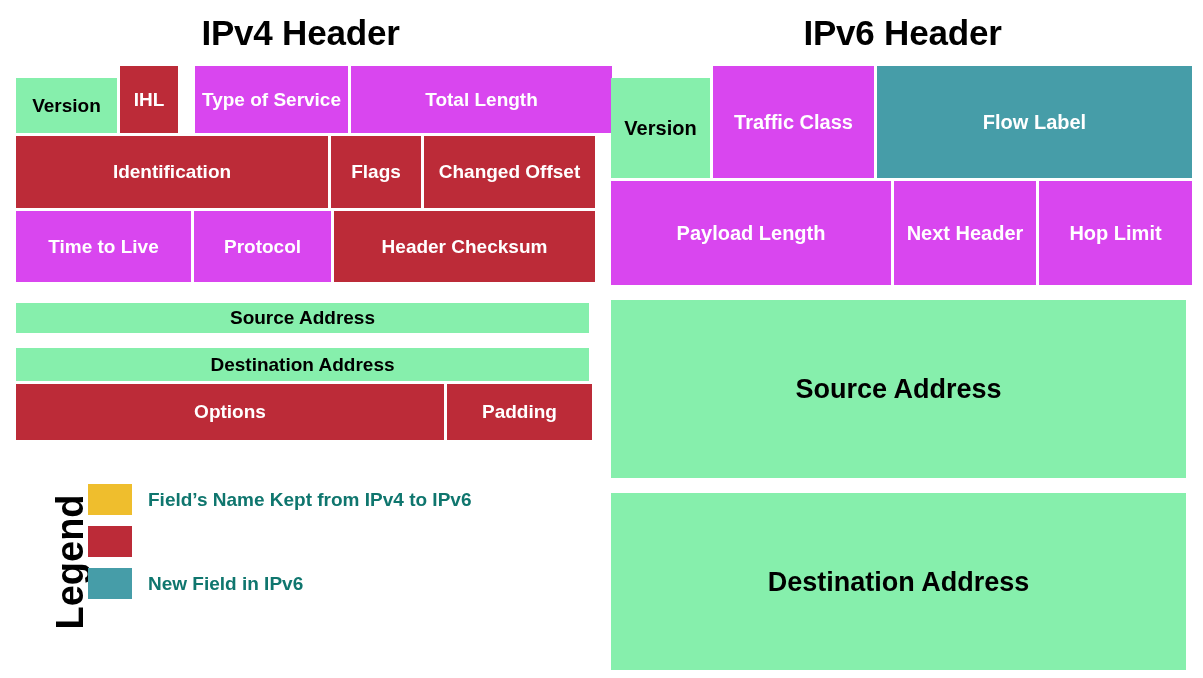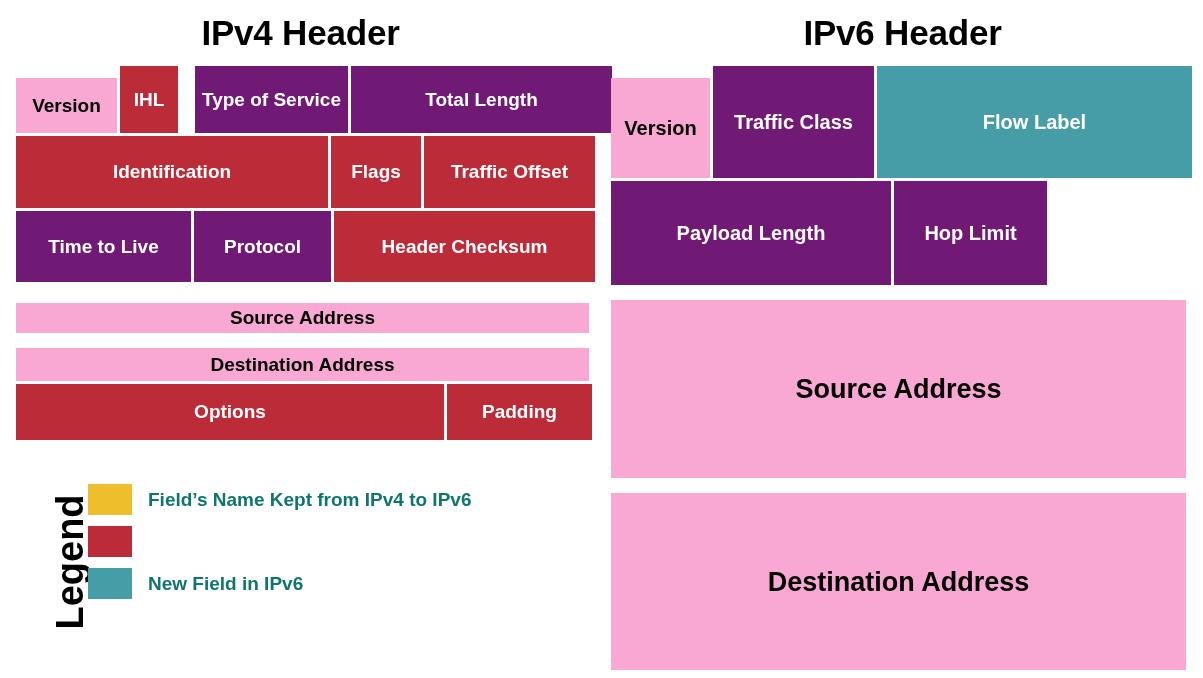--- a/index.html
+++ b/index.html
@@ -49,23 +49,23 @@
     justify-content: center;
     text-align: center;
     font-size: 19px;
     font-weight: bold;
     line-height: 22px;
     color: #ffffff;
     overflow: hidden;
     padding: 0 2px;
   }
 
-  .cell.yellow { background: #f9a8d4; color: #000000; margin-top: 12px; }
+  .cell.yellow { background: #86efac; color: #000000; margin-top: 12px; }
   .cell.red    { background: #bc2b38; color: #ffffff; }
-  .cell.blue   { background: #701a75; color: #ffffff; }
+  .cell.blue   { background: #d946ef; color: #ffffff; }
   .cell.teal   { background: #469da8; color: #ffffff; }
 
   
   #ipv4-panel { left: 0; top: 0; width: 601px; height: 440px; }
   #ipv4-grid  { left: 16px; top: 66px; width: 573px; }
 
   
   #ipv6-panel { left: 602px; top: 0; width: 601px; height: 678px; }
   #ipv6-grid  { left: 9px; top: 66px; width: 575px; }
 
@@ -130,21 +130,21 @@
   <div class="grid" id="ipv4-grid">
       <div class="row" style="height: 67px; margin-bottom: 3px;">
         <div class="cell yellow" style="flex: 0 0 101px; width: 101px; margin-right: 3px;">Version</div>
         <div class="cell red" style="flex: 0 0 58px; width: 58px; margin-right: 17px;">IHL</div>
         <div class="cell blue" style="flex: 0 0 153px; width: 153px; margin-right: 3px;">Type of Service</div>
         <div class="cell blue" style="flex: 0 0 261px; width: 261px;">Total Length</div>
       </div>
       <div class="row" style="height: 72px; margin-bottom: 3px;">
         <div class="cell red" style="flex: 0 0 312px; width: 312px; margin-right: 3px;">Identification</div>
         <div class="cell red" style="flex: 0 0 90px; width: 90px; margin-right: 3px;">Flags</div>
-        <div class="cell red" style="flex: 0 0 171px; width: 171px;">Traffic Offset</div>
+        <div class="cell red" style="flex: 0 0 171px; width: 171px;">Changed Offset</div>
       </div>
       <div class="row" style="height: 71px; margin-bottom: 9px;">
         <div class="cell blue" style="flex: 0 0 175px; width: 175px; margin-right: 3px;">Time to Live</div>
         <div class="cell blue" style="flex: 0 0 137px; width: 137px; margin-right: 3px;">Protocol</div>
         <div class="cell red" style="flex: 0 0 261px; width: 261px;">Header Checksum</div>
       </div>
       <div class="row" style="height: 42px; margin-bottom: 3px;">
         <div class="cell yellow" style="flex: 0 0 573px; width: 573px;">Source Address</div>
       </div>
       <div class="row" style="height: 45px; margin-bottom: 3px;">
@@ -160,20 +160,21 @@
 <div class="panel" id="ipv6-panel">
   <div class="panel-title">IPv6 Header</div>
   <div class="grid" id="ipv6-grid">
       <div class="row" style="height: 112px; margin-bottom: 3px;">
         <div class="cell yellow" style="flex: 0 0 99px; width: 99px; margin-right: 3px;">Version</div>
         <div class="cell blue" style="flex: 0 0 161px; width: 161px; margin-right: 3px;">Traffic Class</div>
         <div class="cell teal" style="flex: 0 0 315px; width: 315px;">Flow Label</div>
       </div>
       <div class="row" style="height: 104px; margin-bottom: 3px;">
         <div class="cell blue" style="flex: 0 0 280px; width: 280px; margin-right: 3px;">Payload Length</div>
+        <div class="cell blue" style="flex: 0 0 142px; width: 142px; margin-right: 3px;">Next Header</div>
         <div class="cell blue" style="flex: 0 0 153px; width: 153px;">Hop Limit</div>
       </div>
       <div class="row" style="height: 190px; margin-bottom: 3px;">
         <div class="cell yellow big" style="flex: 0 0 575px; width: 575px;">Source Address</div>
       </div>
       <div class="row" style="height: 189px;">
         <div class="cell yellow big" style="flex: 0 0 575px; width: 575px;">Destination Address</div>
       </div>
     </div>
 </div>

